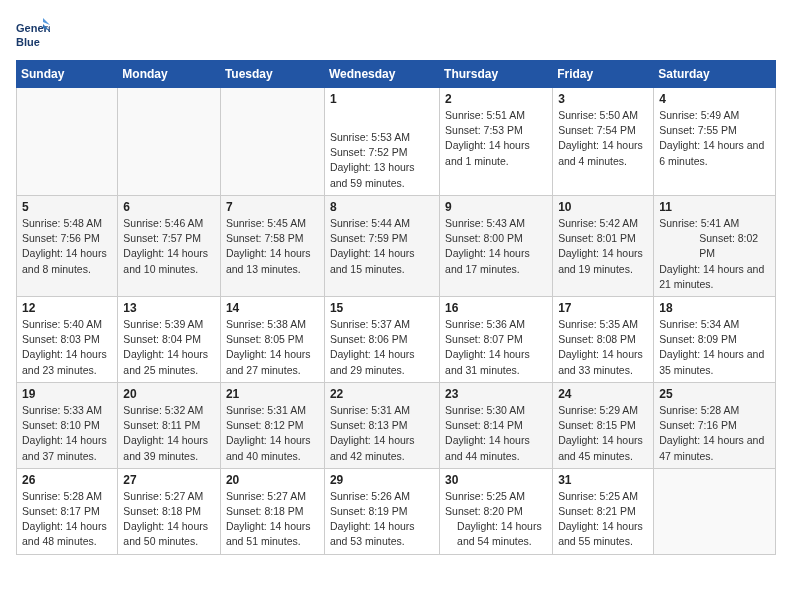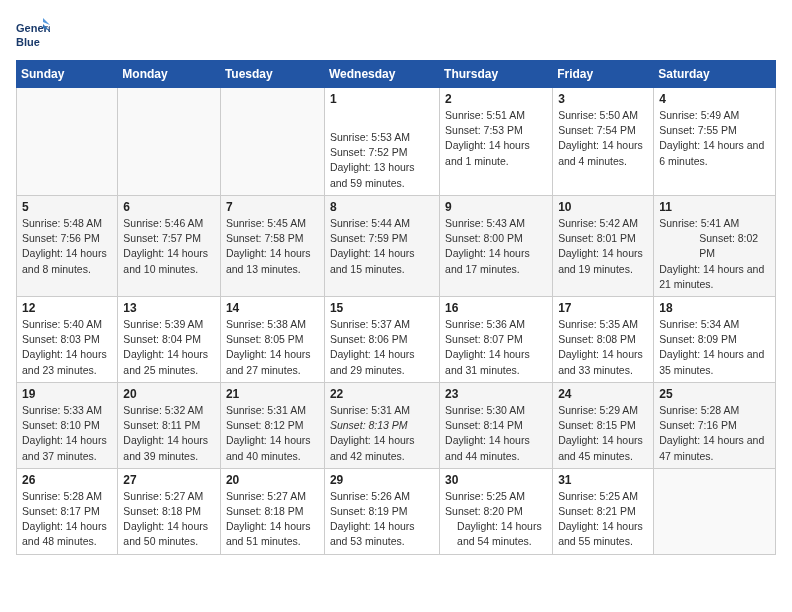--- a/index.html
+++ b/index.html
@@ -281,21 +281,21 @@
           <div class="day-info">
             <span style="display: block;">Sunrise: 5:31 AM</span>
             <span style="display: block;">Sunset: 8:12 PM</span>
             <span style="display: block;">Daylight: 14 hours and 40 minutes.</span>
           </div>
         </td>
         <td>
           <span class="day-num">22</span>
           <div class="day-info">
             <span style="display: block;">Sunrise: 5:31 AM</span>
-            <span style="display: block; font-style: italic;">Sunset: 8:13 PM</span>
+            <span style="display: block;">Sunset: 8:13 PM</span>
             <span style="display: block;">Daylight: 14 hours and 42 minutes.</span>
           </div>
         </td>
         <td>
           <span class="day-num">23</span>
           <div class="day-info">
             <span style="display: block;">Sunrise: 5:30 AM</span>
             <span style="display: block;">Sunset: 8:14 PM</span>
             <span style="display: block;">Daylight: 14 hours and 44 minutes.</span>
           </div>

